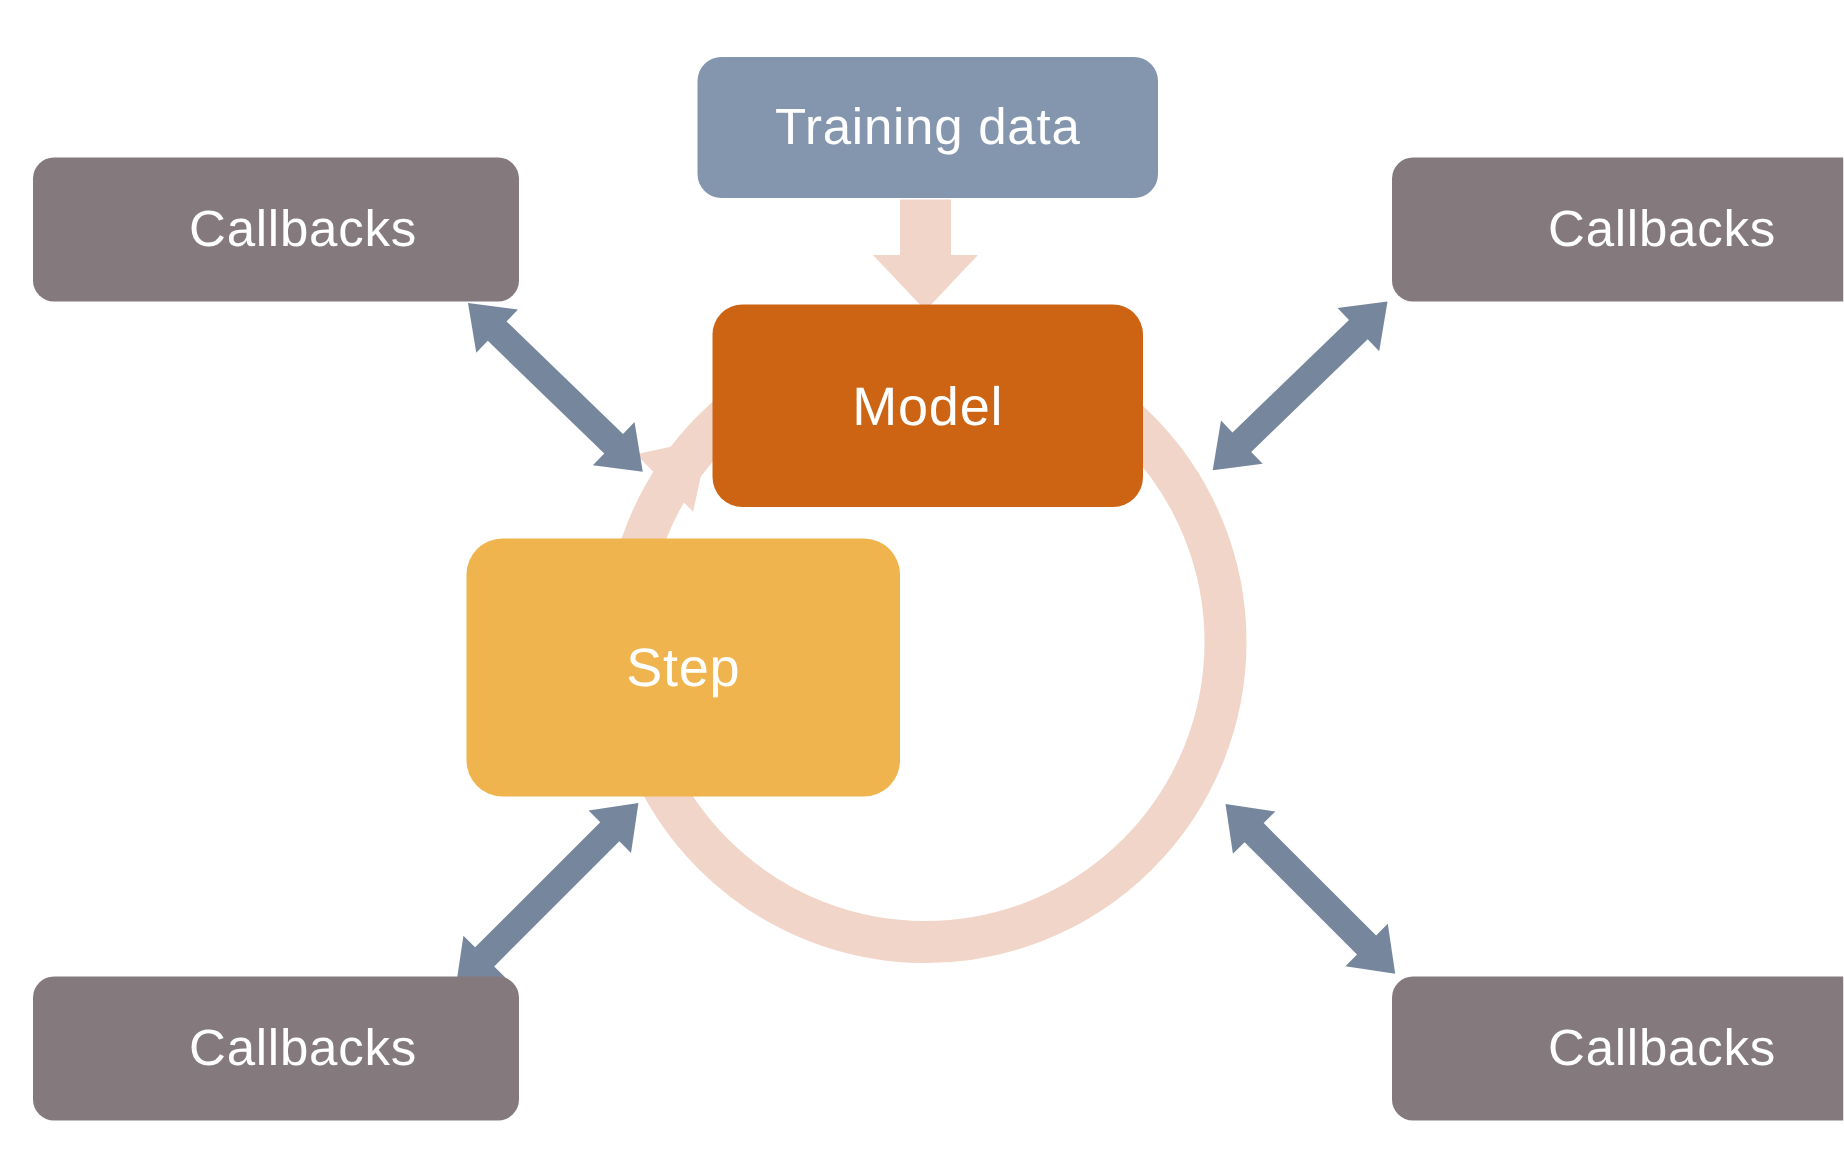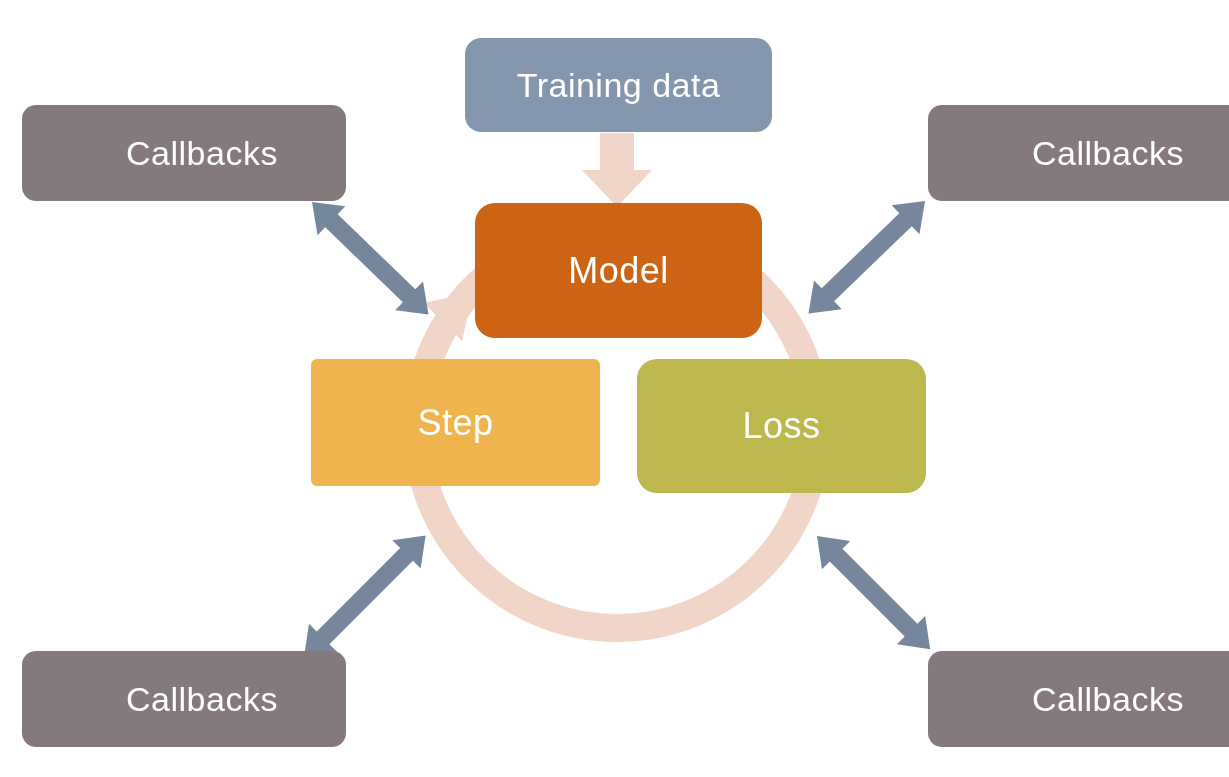--- a/index.html
+++ b/index.html
@@ -42,23 +42,23 @@
   }
   .box-model {
     left: 475px; top: 203px;
     width: 287px; height: 135px;
     background: #cd6414;
     border-radius: 20px;
     font-size: 36px;
   }
   .box-step {
     left: 311px; top: 359px;
-    width: 289px; height: 127px;
+    width: 289px; height: 172px;
     background: #f0b44e;
-    border-radius: 6px;
+    border-radius: 24px;
     font-size: 36px;
     text-align: right;
   }
   .box-loss {
     left: 637px; top: 359px;
     width: 289px; height: 134px;
     background: #bcb84d;
     border-radius: 20px;
     font-size: 36px;
   }
@@ -108,23 +108,20 @@
   </div>
 
   <div class="box box-model">
     <span>Model</span>
   </div>
 
   <div class="box box-step">
     <span>Step</span>
   </div>
 
-  <div class="box box-loss">
-    <span>Loss</span>
-  </div>
 
 
   <div class="box box-callbacks cb-tl">
     <span>Callbacks</span>
   </div>
 
   <div class="box box-callbacks cb-tr">
     <span>Callbacks</span>
   </div>
 

